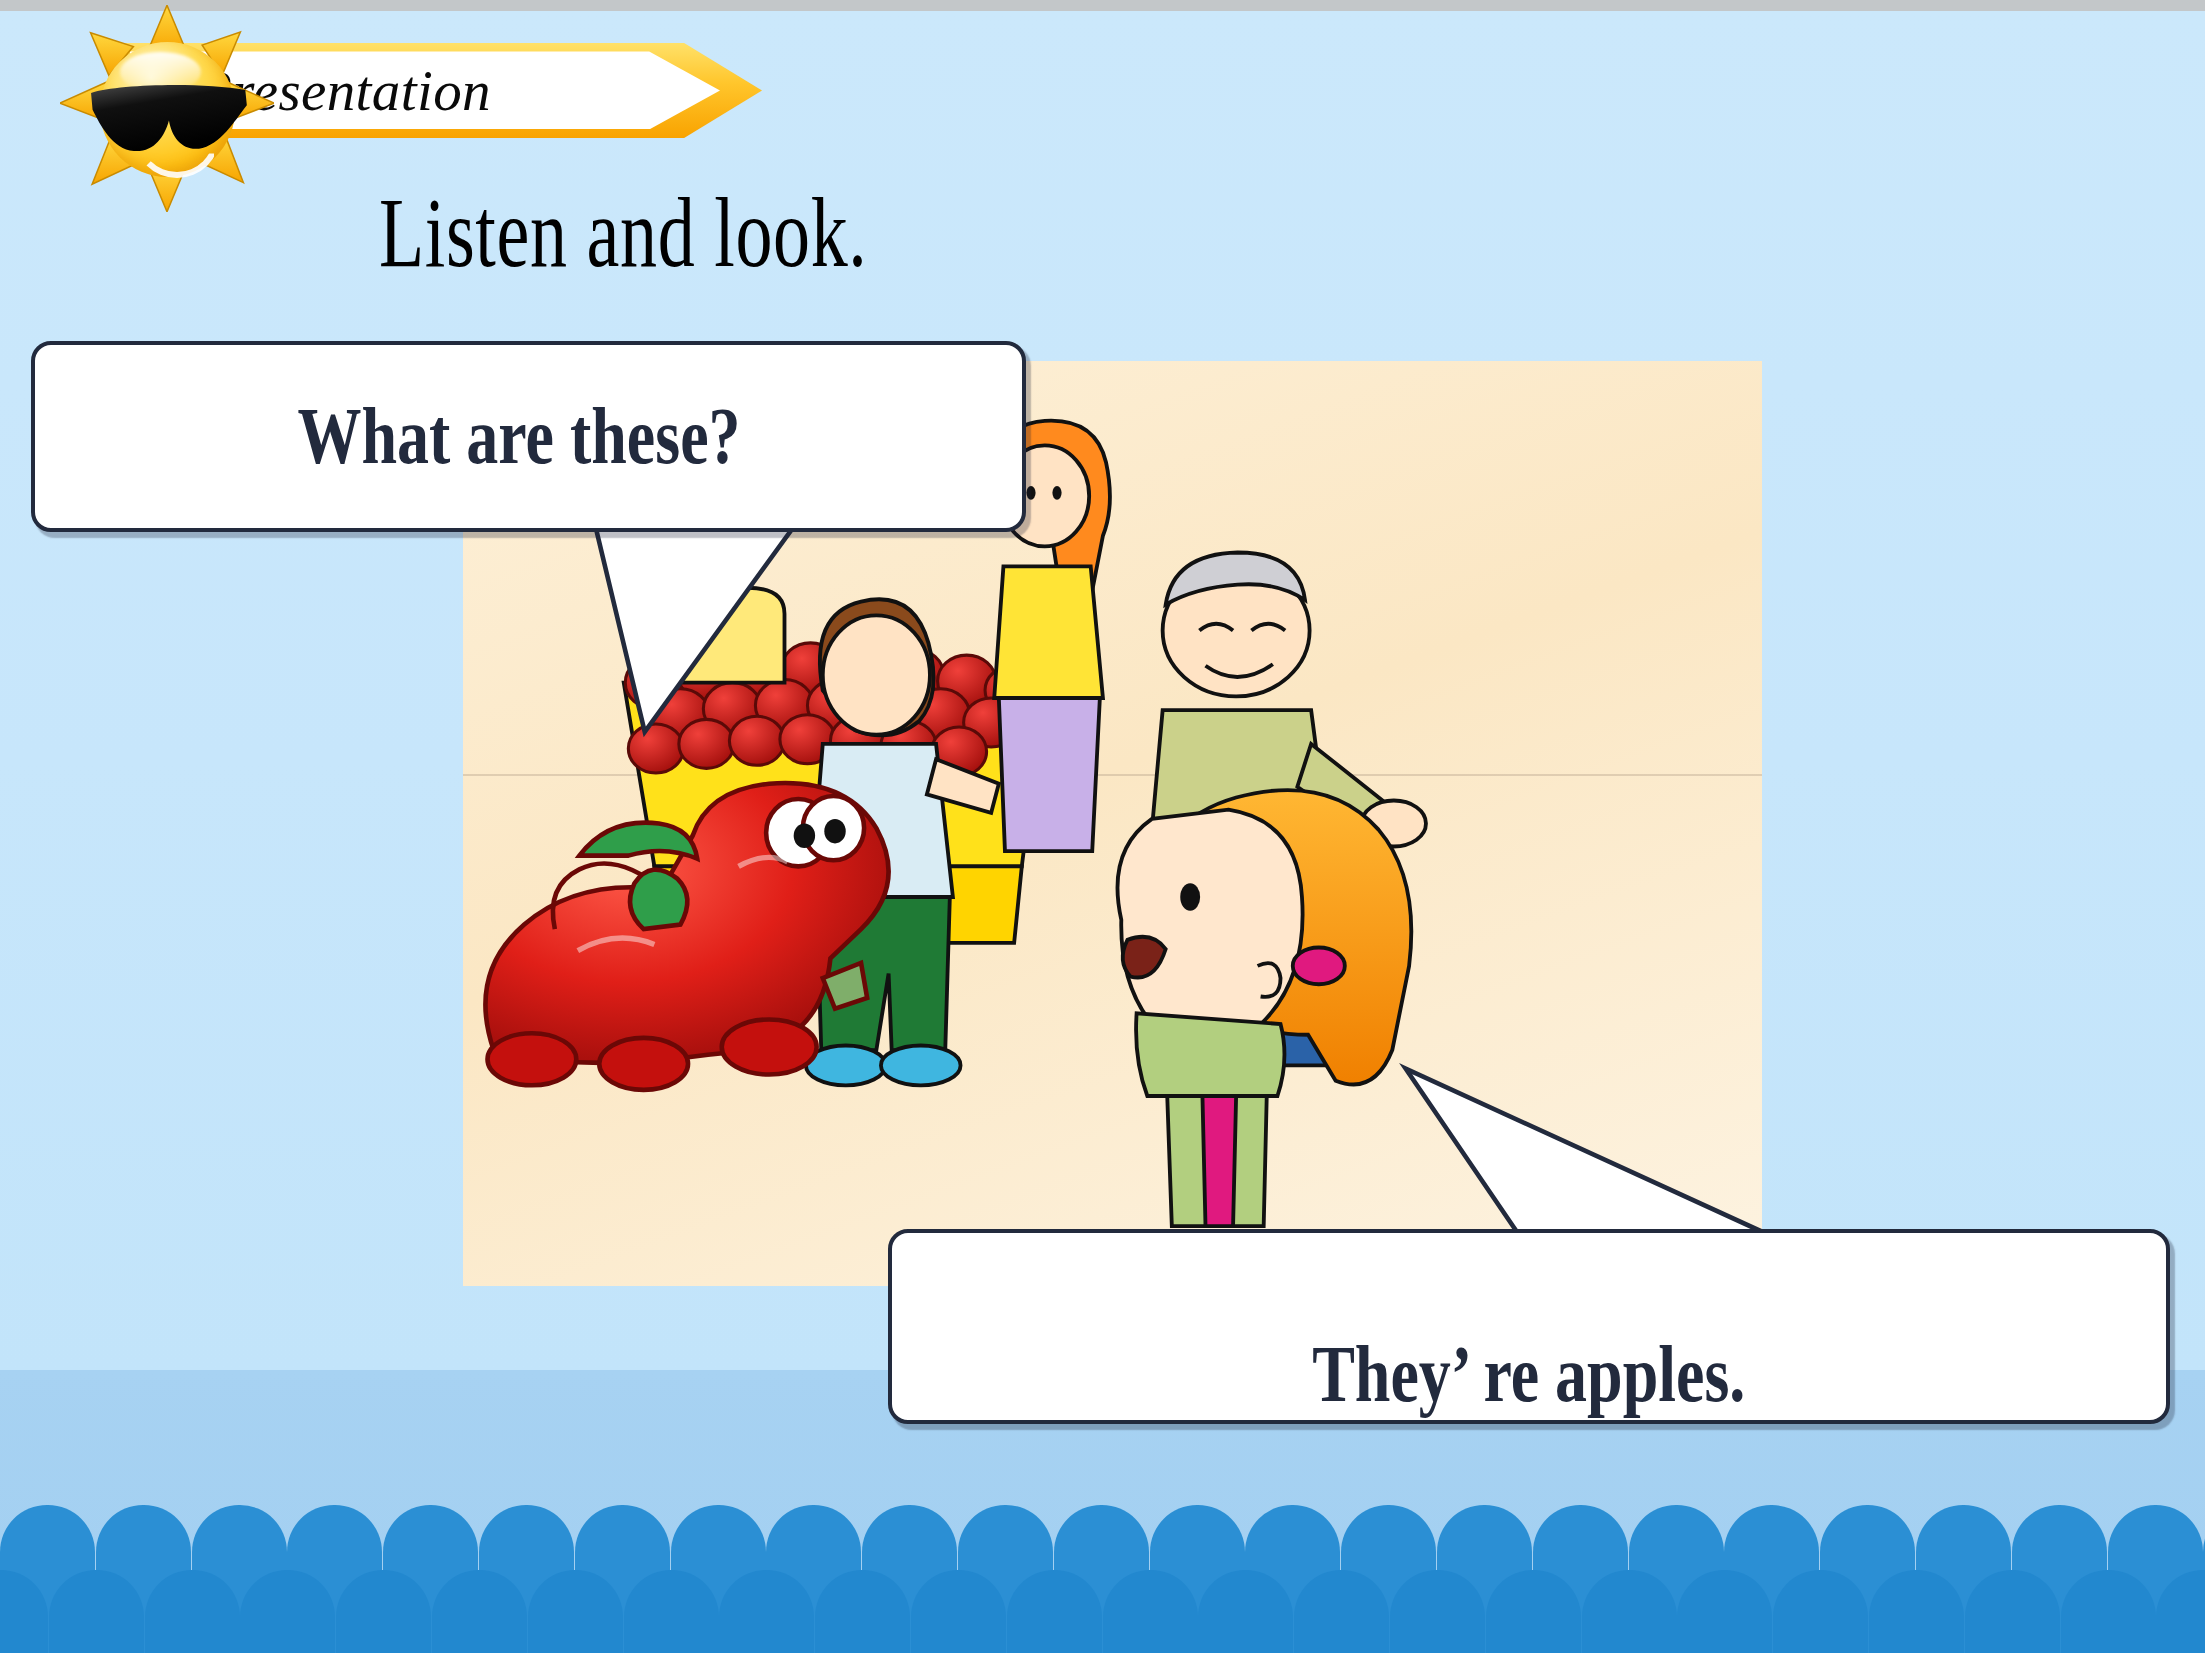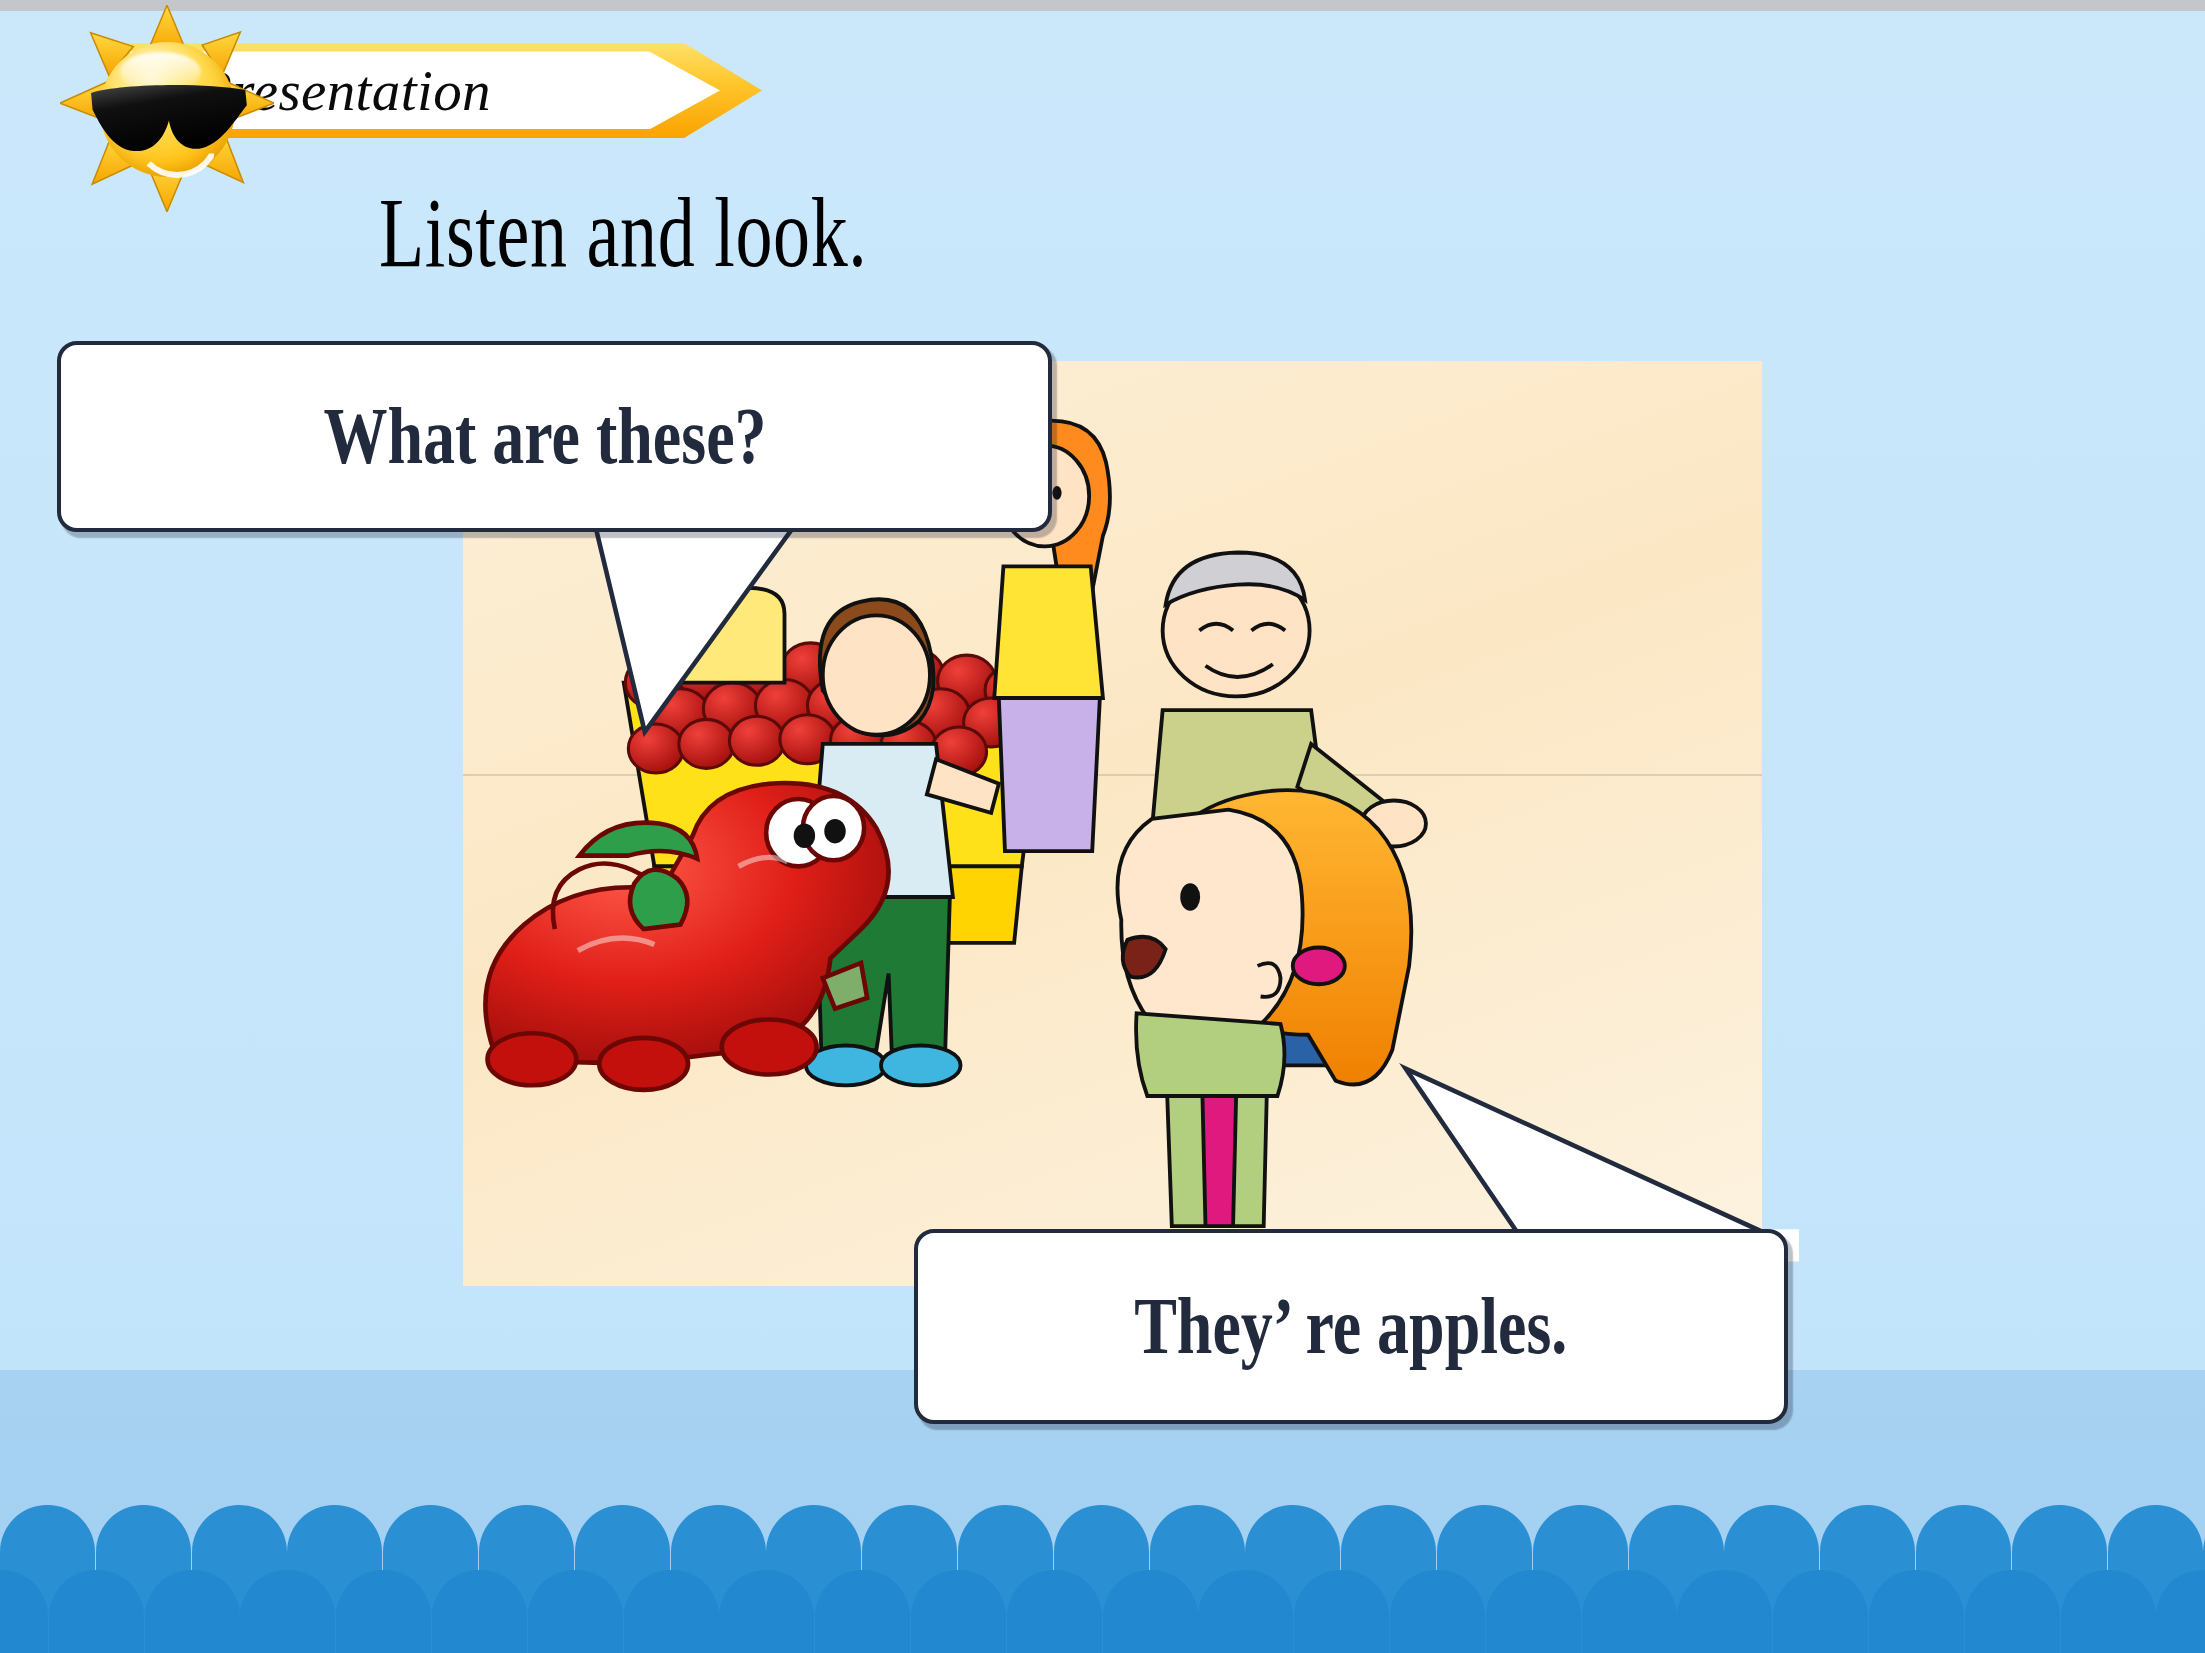--- a/index.html
+++ b/index.html
@@ -115,34 +115,34 @@
   }
   .illus svg{ position:absolute; left:0; top:0; }
 
   
   .bubble{
     position:absolute;
     background:#ffffff;
     border:4.6px solid #222a3d;
     border-radius:20px;
     box-shadow:4.6px 5.4px 1.5px rgba(25,30,50,.28);
-    display:flex; align-items:center; justify-content:center;margin-left:26px;
+    display:flex; align-items:center; justify-content:center;
   }
   .bubble-text{
     font-weight:bold; color:#222a3d;
     transform:scaleX(.80); transform-origin:center;
     white-space:nowrap;
   }
   #bubble-q{
     left:31px; top:341px; width:995px; height:191px;
   }
   #bubble-q .bubble-text{ font-size:80px; margin-left:-18.4px; }
 
   #bubble-a{
-    left:888px; top:1229px; width:874px; height:195px;
+    left:888px; top:1229px; width:1282px; height:195px;align-items:flex-end;
   }
   #bubble-a .bubble-text{ font-size:80px; }
 
   .tail{ position:absolute; overflow:visible; }
   #tail-q{ left:582px; top:502px; width:352px; height:253px; }
   #tail-a{ left:1401px; top:1064px; width:398px; height:199px; }
 
 </style>
 </head>
 <body>

